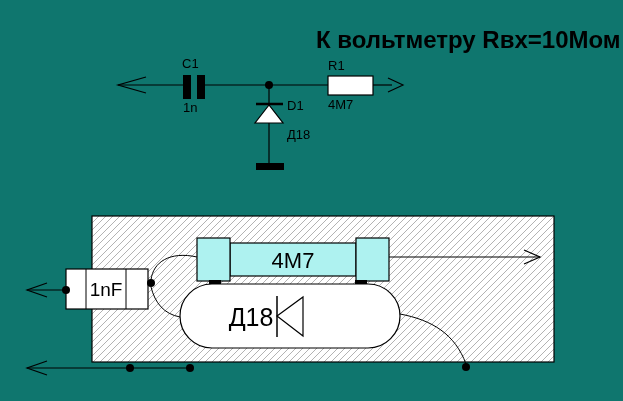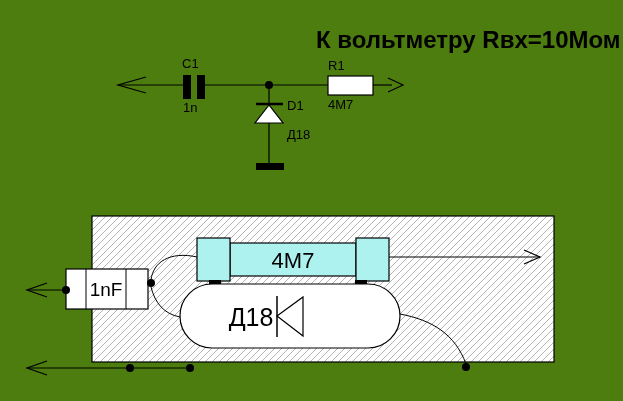--- a/index.html
+++ b/index.html
@@ -1,20 +1,20 @@
 <!DOCTYPE html>
 <html><head>
 <meta charset="utf-8">
 <style>
   html, body { margin: 0; padding: 0; background: #ffffff; }
   .page {
     position: relative;
     width: 623px;
     height: 401px;
-    background: #4d7c0f;
+    background: #0f766e;
     overflow: hidden;
   }
   svg { display: block; }
   text {
     font-family: "Liberation Sans", sans-serif;
     fill: #000000;
   }
   .lbl  { font-size: 13px; }
   .big  { font-size: 22px; }
   .med  { font-size: 19px; }

